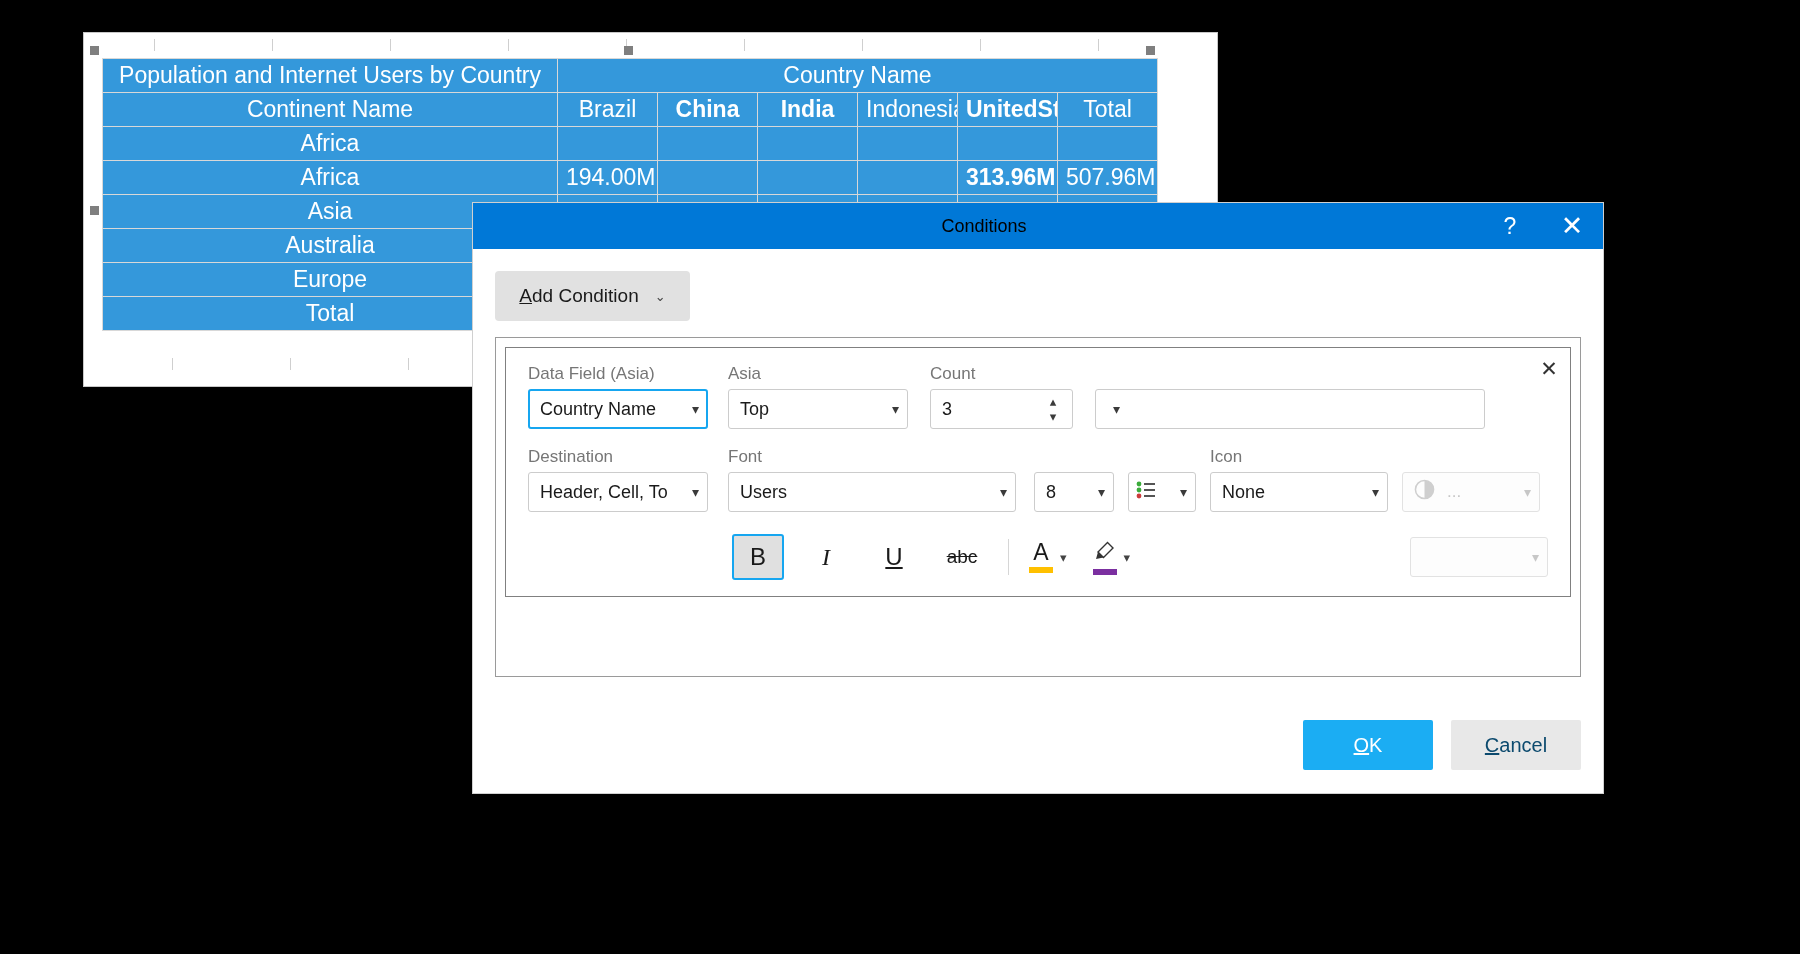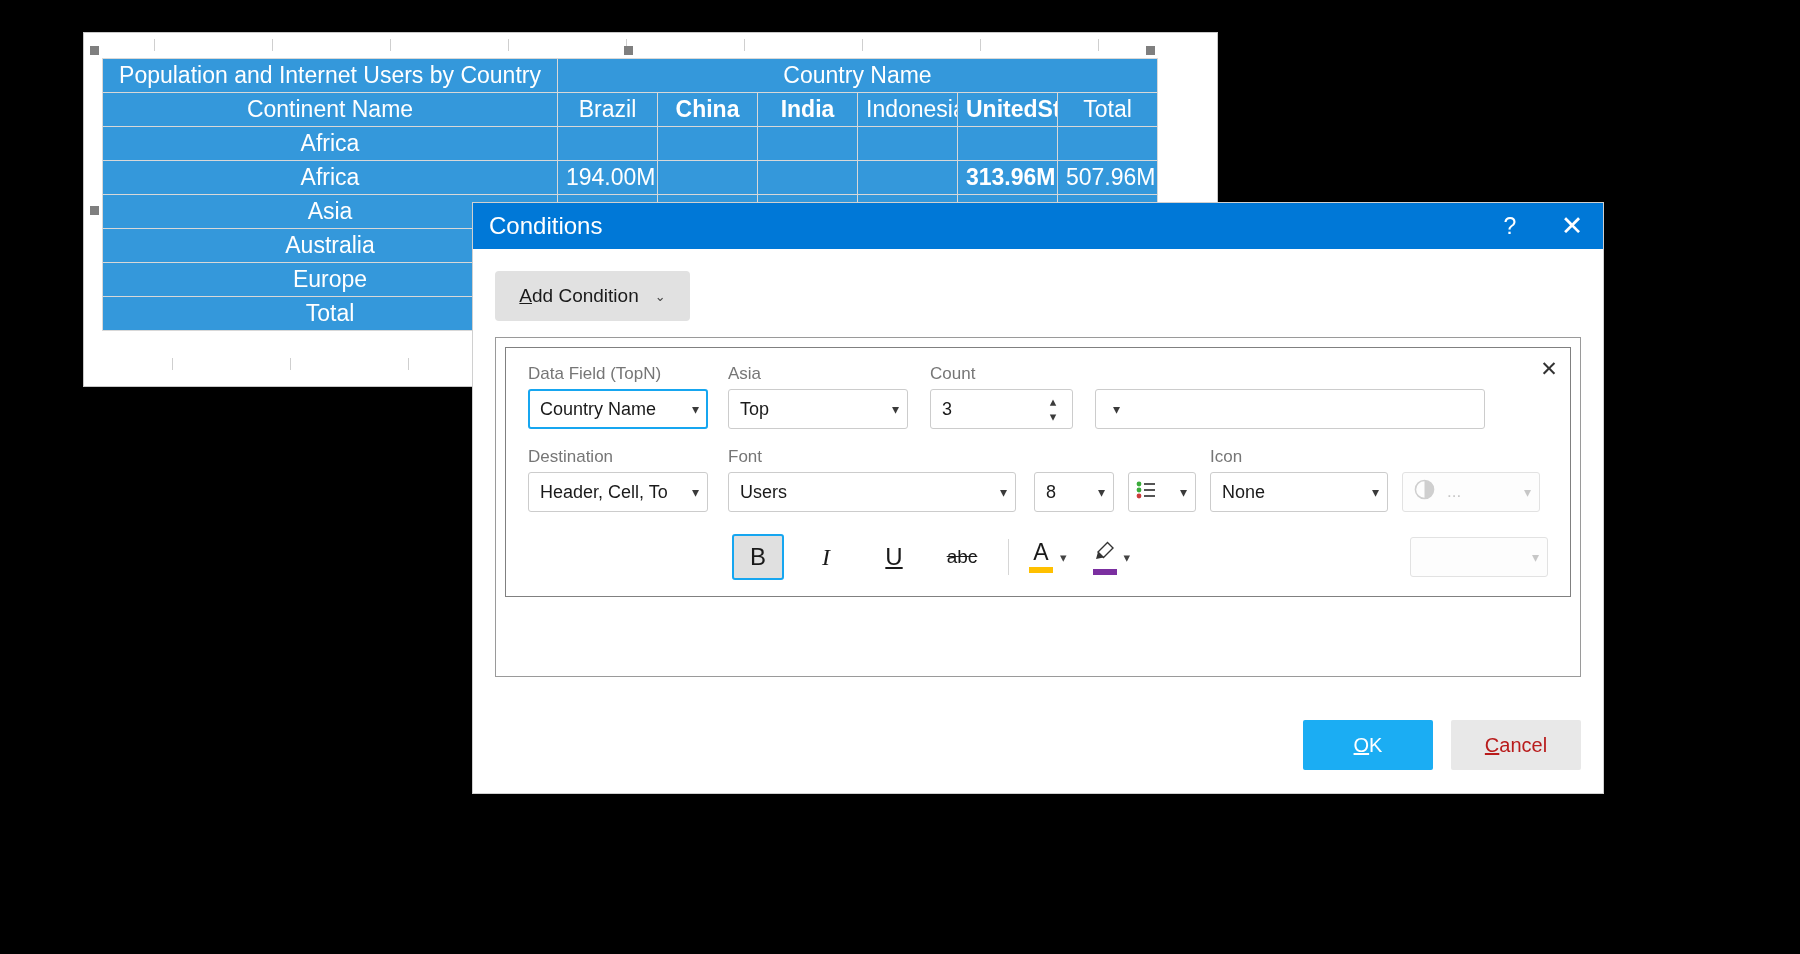--- a/index.html
+++ b/index.html
@@ -82,21 +82,21 @@
     background: #ffffff;
     box-shadow: 0 0 0 1px #d0d0d0;
   }
   .titlebar {
     height: 46px;
     background: #0078d7;
     display: flex; align-items: center;
     padding: 0 0 0 16px;
   }
   .titlebar .title {
-    color: #ffffff; font-size: 24px; flex: 1;
+    color: #000000; font-size: 18px; flex: 1; text-align: center;
   }
   .tb-btn {
     width: 62px; height: 46px;
     display: flex; align-items: center; justify-content: center;
     color: #ffffff; font-size: 23px;
     cursor: default;
   }
   .tb-btn.close { font-size: 27px; }
 
   .dlg-body { position: relative; padding: 22px 22px 0 22px; height: 544px; }
@@ -203,21 +203,21 @@
     width: 100%; height: 96px;
     display: flex; align-items: center; justify-content: flex-end;
     padding-right: 22px; gap: 18px;
   }
   .btn {
     width: 130px; height: 50px;
     display: flex; align-items: center; justify-content: center;
     font-size: 20px; border-radius: 2px; cursor: default;
   }
   .btn.primary { background: #1badf3; color: #ffffff; }
-  .btn.secondary { background: #e8e8e8; color: #b91c1c; }
+  .btn.secondary { background: #e8e8e8; color: #0c4a6e; }
 </style>
 </head>
 <body>
 
 <div id="root">
 
   <div class="sheet-window">
     <div class="ruler" style="top:6px">
       <span style="left:70px"></span>
         <span style="left:188px"></span>
@@ -345,21 +345,21 @@
         <span><span class="accel">A</span><span>dd Condition</span></span>
         <span class="caret">⌄</span>
       </div>
 
       <div class="cond-outer">
         <div class="cond-card">
           <div class="card-close">✕</div>
 
           <div class="field-row">
             <div class="field" style="width:180px">
-              <label>Data Field (TopN)</label>
+              <label>Data Field (Asia)</label>
               <div class="ctl focused">
                 <span class="val">Country Name</span>
                 <span class="chev">▾</span>
               </div>
             </div>
 
             <div class="field" style="width:180px;margin-left:20px">
               <label>Asia</label>
               <div class="ctl">
                 <span class="val">Top</span>

